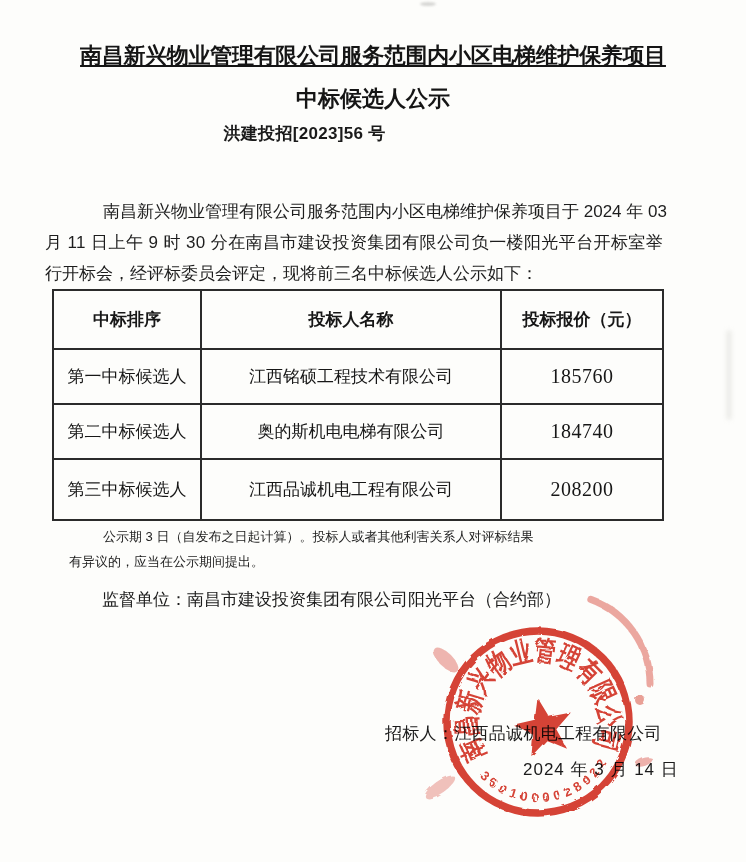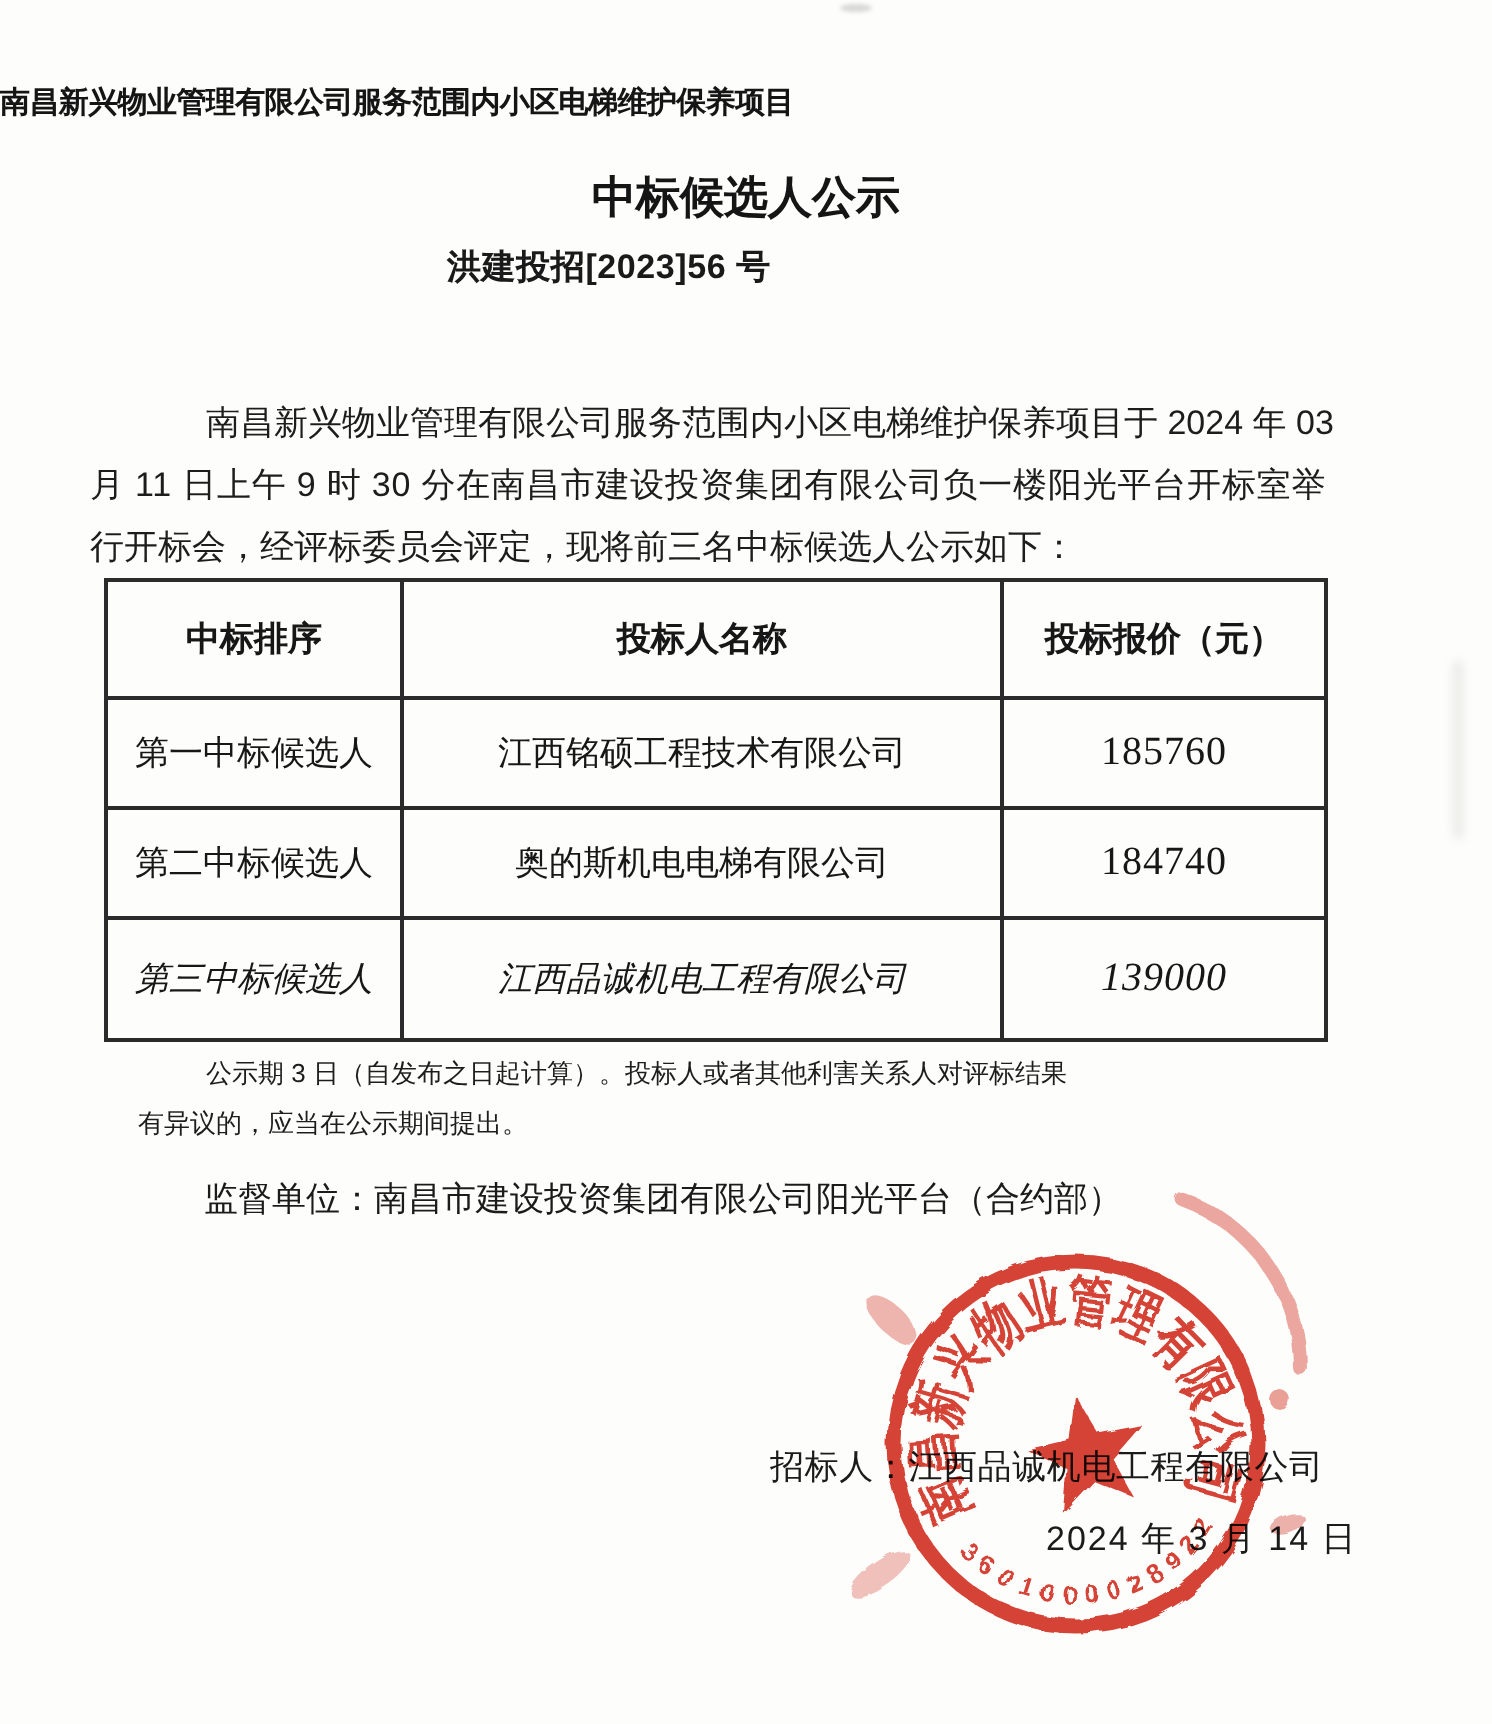--- a/index.html
+++ b/index.html
@@ -9,21 +9,21 @@
     margin:0 auto;
     background:#fdfdfb;
     overflow:hidden;
     font-family:"Liberation Serif", serif;
     color:#1b1b1b;
   }
   .abs{position:absolute;white-space:nowrap;line-height:1.12;}
   .hei{font-family:"Liberation Sans", sans-serif;font-weight:bold;}
   .mix{font-family:"Liberation Sans","Liberation Serif",serif;}
 
-  .doc-title{top:44px;left:0;width:746px;font-size:15px;letter-spacing:-0.3px;color:#151515;}
+  .doc-title{top:44px;left:0;width:746px;text-align:center;font-size:22px;letter-spacing:-0.3px;color:#151515;text-decoration:underline;}
   .doc-subtitle{top:87px;left:0;width:746px;text-align:center;font-size:22px;color:#151515;}
   .doc-number{top:124px;left:0;width:609px;text-align:center;font-size:17px;letter-spacing:0.3px;color:#1a1a1a;}
 
   .body-line{font-size:17px;color:#1d1d1d;}
   .bl1{top:202px;left:103px;}
   .bl2{top:233px;left:45px;letter-spacing:0.4px;}
   .bl3{top:264px;left:45px;}
 
   table.bid{
     position:absolute;left:52px;top:289px;width:610px;
@@ -35,21 +35,21 @@
     text-align:center;vertical-align:middle;
     padding:0;overflow:hidden;
   }
   table.bid th{font-weight:bold;font-size:17px;}
   .col-rank{width:148px;}
   .col-bidder{width:300px;}
   .col-price{width:162px;}
   tr.hrow{height:59px;}
   tr.r1{height:55px;}
   tr.r2{height:55px;}
-  tr.r3{height:61px;font-style:italic;}
+  tr.r3{height:61px;}
   td.price{font-family:"Liberation Serif",serif;font-size:20px;letter-spacing:0.5px;}
 
   .notice-line{font-size:13px;color:#1d1d1d;}
   .nl1{top:530px;left:103px;}
   .nl2{top:555px;left:69px;}
   .supervisor{top:590px;left:102px;font-size:17px;}
   .phone{top:620px;left:102px;font-size:17px;}
   .bidder-sign{top:724px;left:385px;font-size:17px;letter-spacing:0.3px;}
   .sign-date{top:760px;left:523px;font-size:17px;letter-spacing:1px;}
 
@@ -98,21 +98,21 @@
       <td class="price">185760</td>
     </tr>
     <tr class="r2">
       <td>第二中标候选人</td>
       <td>奥的斯机电电梯有限公司</td>
       <td class="price">184740</td>
     </tr>
     <tr class="r3">
       <td>第三中标候选人</td>
       <td>江西品诚机电工程有限公司</td>
-      <td class="price">139000</td>
+      <td class="price">208200</td>
     </tr>
   </tbody>
     </table>
 
   <div class="abs mix notice-line nl1">公示期 3 日（自发布之日起计算）。投标人或者其他利害关系人对评标结果</div>
   <div class="abs mix notice-line nl2">有异议的，应当在公示期间提出。</div>
 
   <div class="abs mix supervisor">监督单位：南昌市建设投资集团有限公司阳光平台（合约部）</div>
 
   <div class="abs mix bidder-sign">招标人：江西品诚机电工程有限公司</div>

